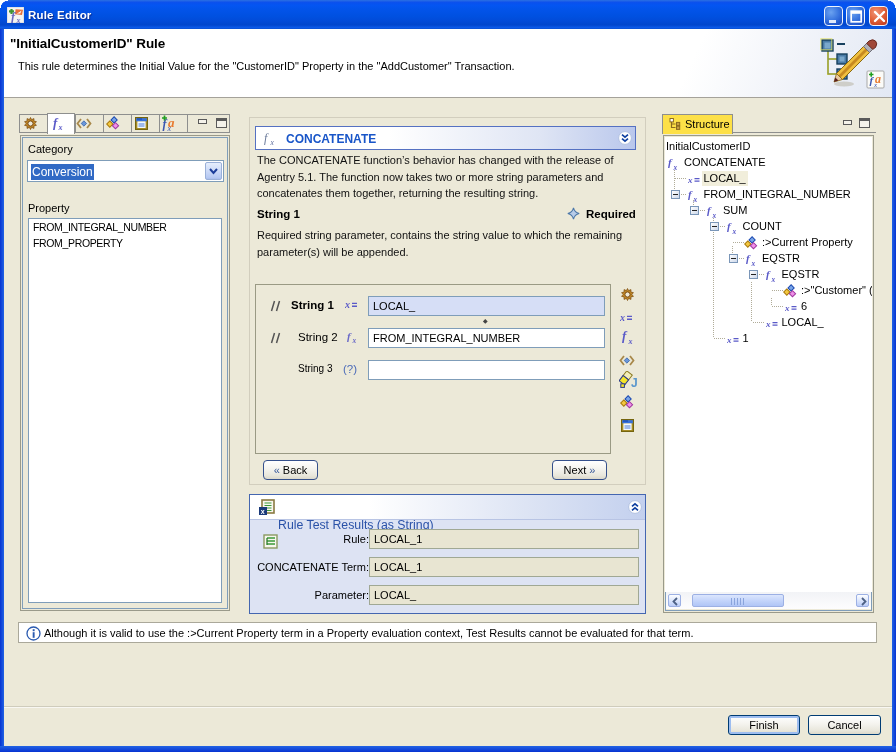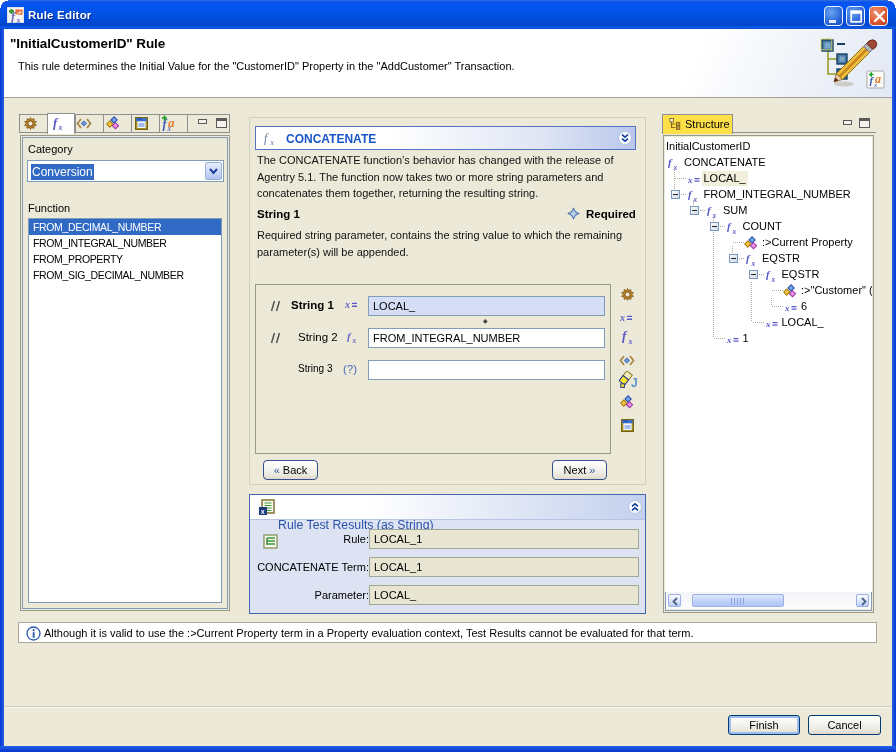--- a/index.html
+++ b/index.html
@@ -182,26 +182,24 @@
 <div class="abs minico" style="left:198px;top:119px"></div>
 <div class="abs maxico" style="left:216px;top:118px"></div>
 <div class="abs" id="lbox"></div>
 <div class="lbl" style="left:28px;top:143px">Category</div>
 <div class="abs" id="combo">
     <span id="combosel">Conversion</span>
  <div id="combobtn"><svg width="15" height="16" viewBox="0 0 15 16">
         <path d="M4 6 L7.5 10 L11 6" stroke="#1c3e9a" stroke-width="2" fill="none"></path>
       </svg></div>
 </div>
-<div class="lbl" style="left:28px;top:202px">Function</div>
+<div class="lbl" style="left:28px;top:202px">Property</div>
 <div class="abs" id="flist">
- <div class="fitem sel">FROM_DECIMAL_NUMBER</div>
  <div class="fitem">FROM_INTEGRAL_NUMBER</div>
  <div class="fitem">FROM_PROPERTY</div>
- <div class="fitem">FROM_SIG_DECIMAL_NUMBER</div>
 </div>
 
 <div class="abs" id="cpanel"></div>
 <div class="abs" id="chead">
  <svg style="position:absolute;left:8px;top:5px" width="14" height="15" viewBox="0 0 14 15">
   <text x="0" y="10" font-family="Liberation Serif" font-style="italic" font-size="12" fill="#6a7a9a">f</text>
   <text x="6.5" y="13" font-family="Liberation Serif" font-style="italic" font-size="7.5" fill="#5a6a9a">x</text>
  </svg>
  <span id="cheadtxt">CONCATENATE</span>
  <div class="chev"><svg width="14" height="14" viewBox="0 0 14 14">

